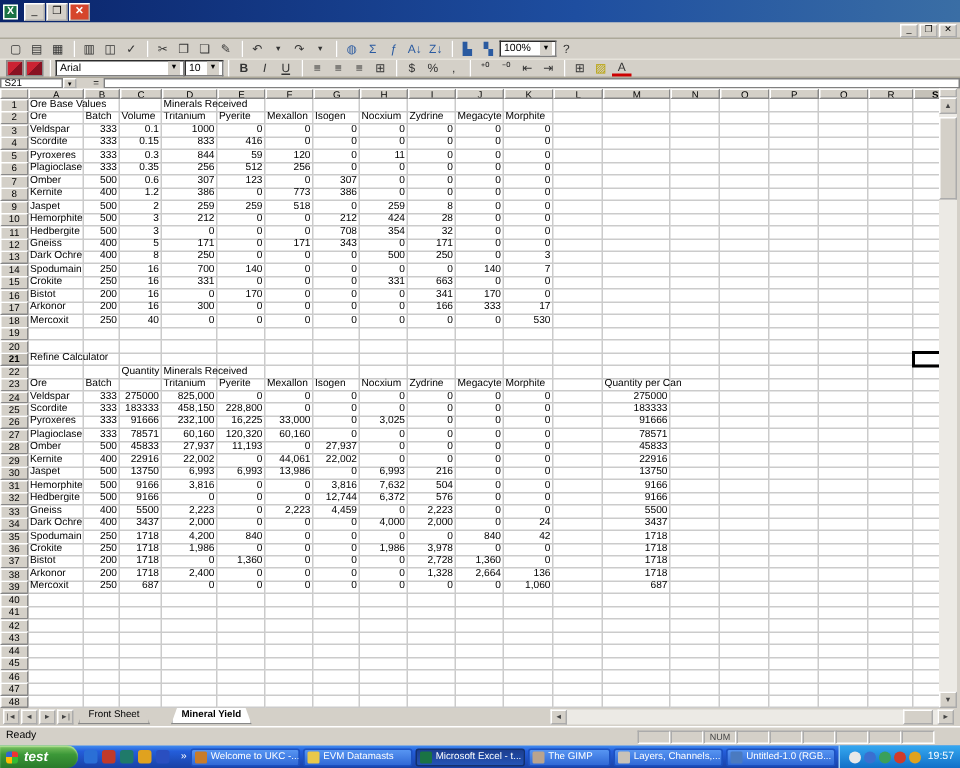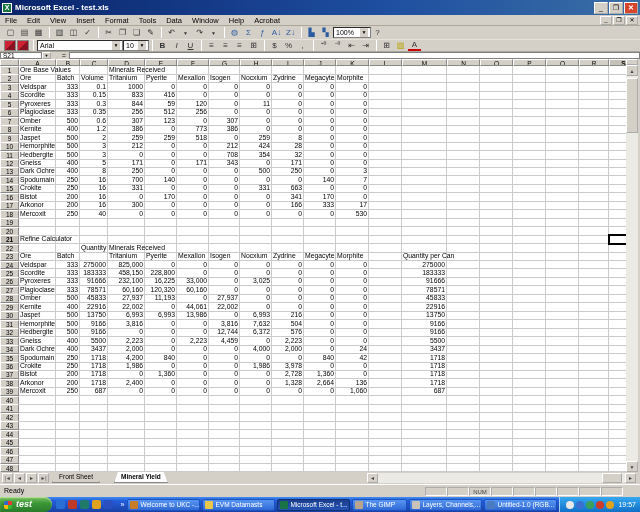--- a/index.html
+++ b/index.html
@@ -105,28 +105,26 @@
   #tray { margin-left:auto; height:15px; background:linear-gradient(180deg,#35a8f0,#1170c8);
     display:flex; align-items:center; padding:0 4px 0 6px; border-left:1px solid #9fd2f5; }
   .tray-icon { width:8px; height:8px; border-radius:50%; margin-right:2px; }
   #clock { color:#fff; font-size:7px; margin-left:2px; }
 </style>
 </head>
 <body>
 
 <div class="abs" id="titlebar">
   <div class="app-icon">X</div>
-  <div class="title">Microsoft Excel - test.xls</div>
   <div class="winbtn">_</div>
   <div class="winbtn">❐</div>
   <div class="winbtn close">✕</div>
 </div>
 
 <div class="abs" id="menubar">
-  <span id="menu-items"><span class="menu-item">File</span><span class="menu-item">Edit</span><span class="menu-item">View</span><span class="menu-item">Insert</span><span class="menu-item">Format</span><span class="menu-item">Tools</span><span class="menu-item">Data</span><span class="menu-item">Window</span><span class="menu-item">Help</span><span class="menu-item">Acrobat</span></span>
   <span class="bookbtns">
     <span class="winbtn">_</span>
     <span class="winbtn">❐</span>
     <span class="winbtn">✕</span>
   </span>
 </div>
 
 <div class="abs" id="toolbar-std">
     <span class="tbtn">▢</span>
     <span class="tbtn">▤</span>

